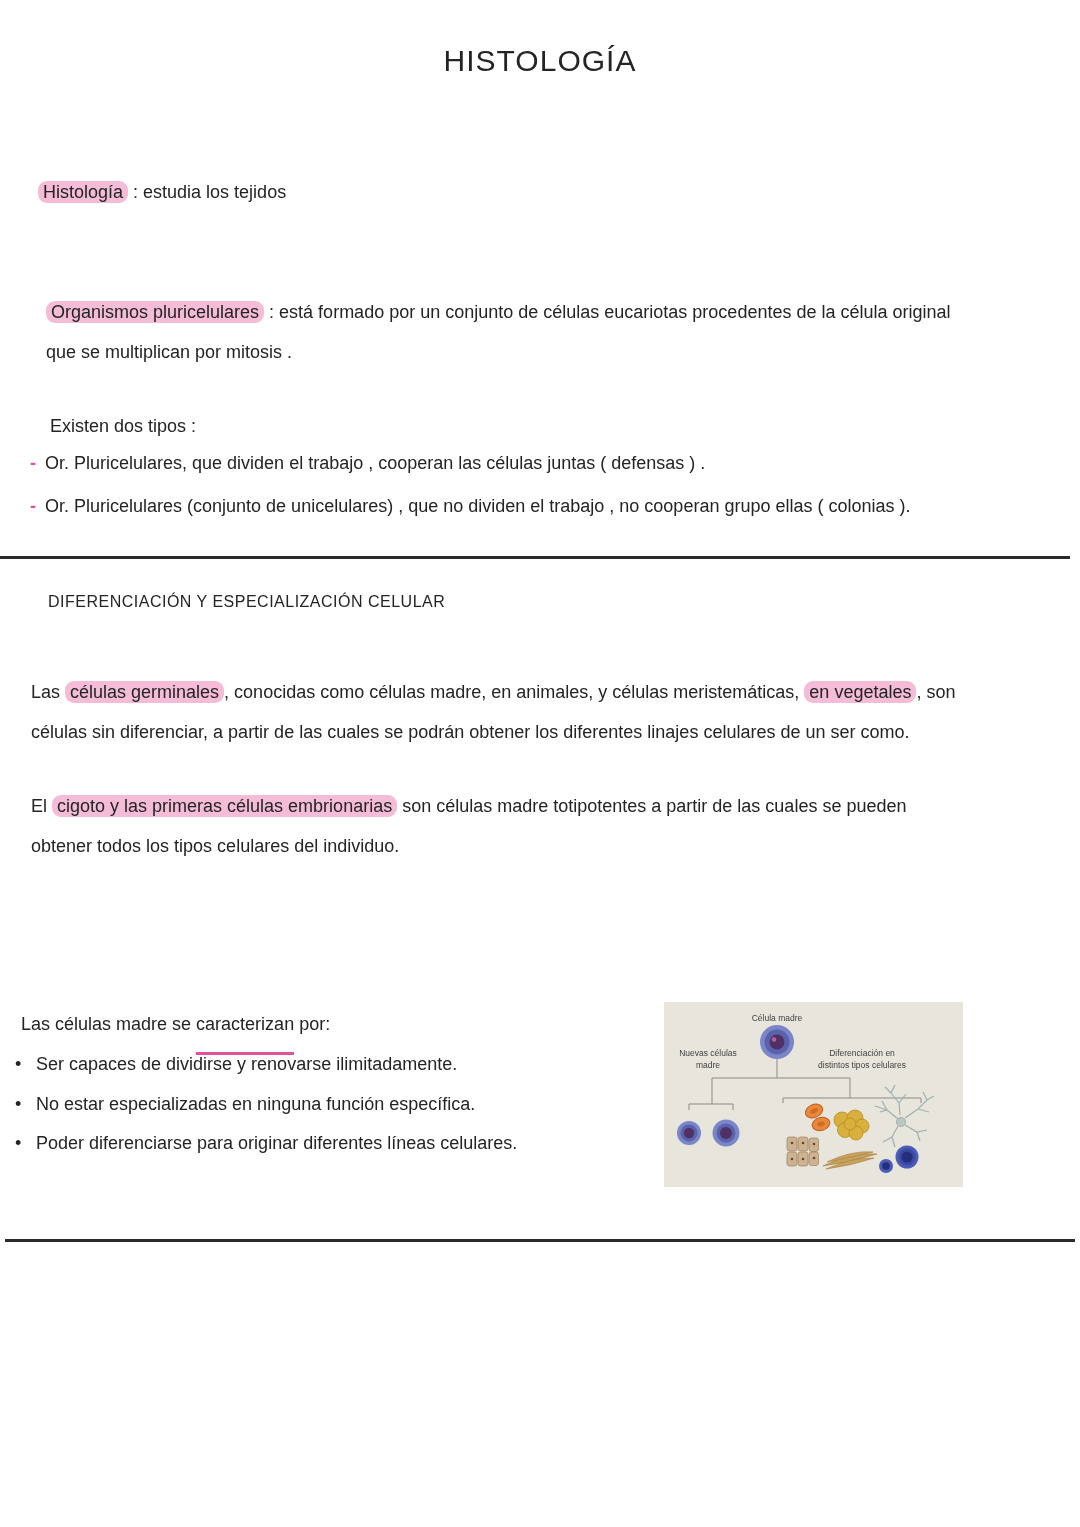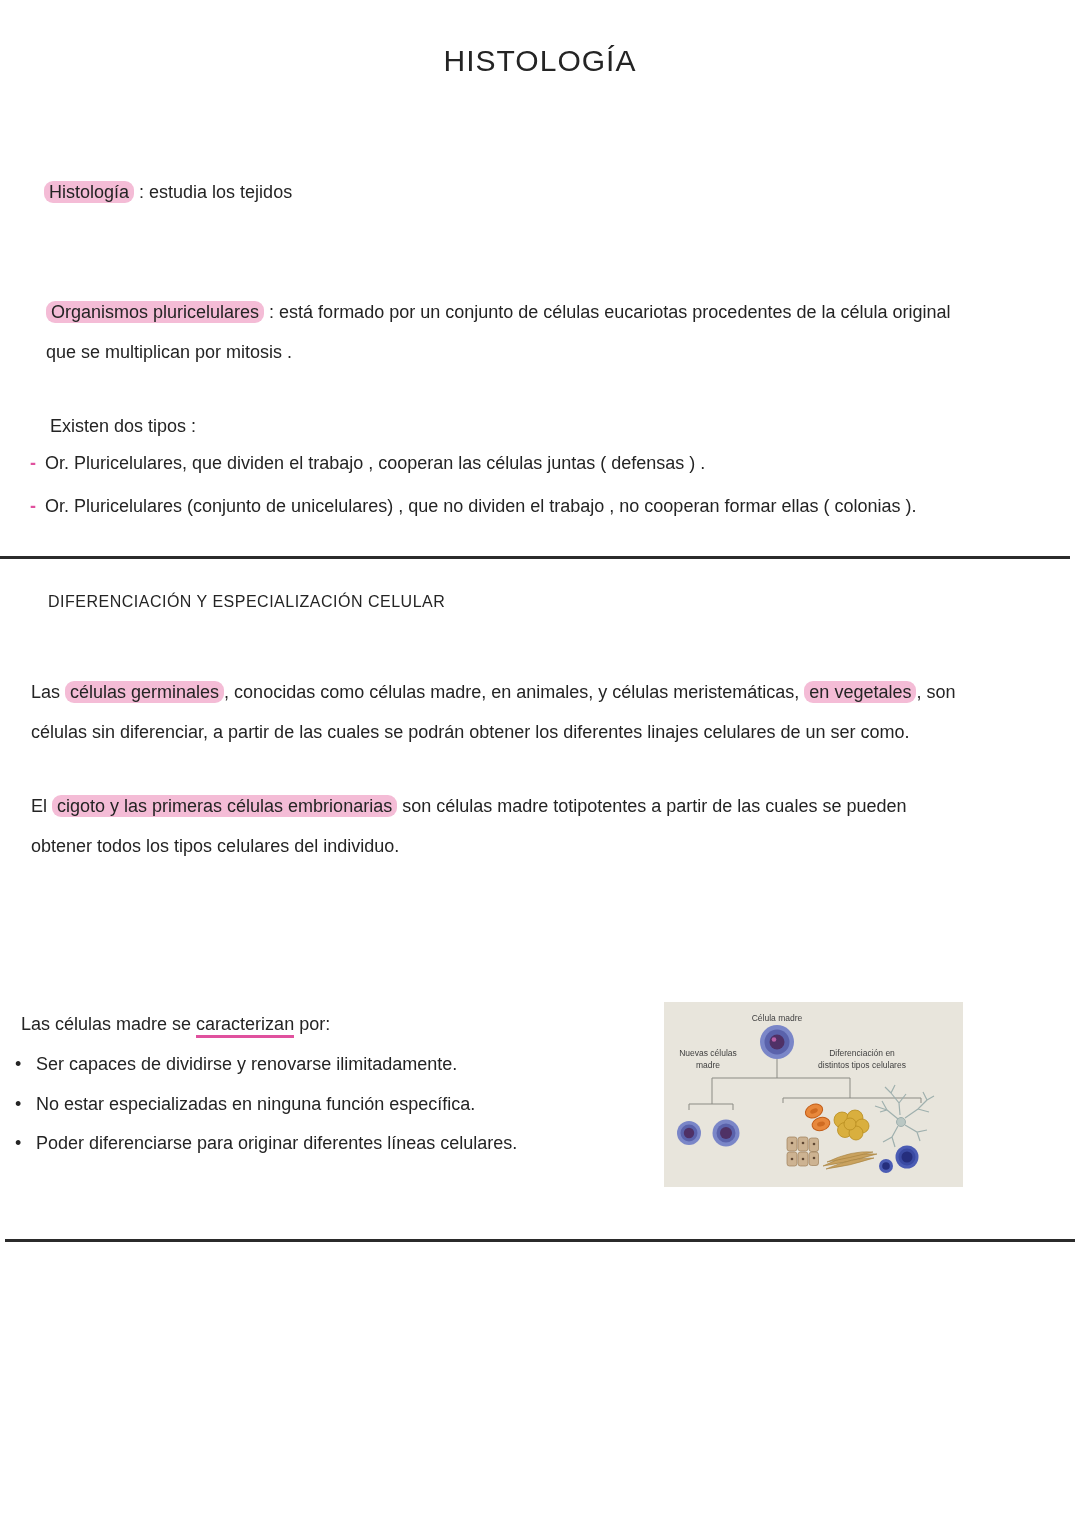--- a/index.html
+++ b/index.html
@@ -20,21 +20,21 @@
   .textblock .line { white-space:nowrap; }
   .heading2 { font-size:16px; line-height:36px; letter-spacing:.5px; }
 
   .hl {
     background:var(--hl,#f4bcd6);
     border-radius:9px;
     padding:1px 5px;
   }
   .ul {
     border-bottom:3px solid var(--accent,#e0519e);
-    padding-bottom:1px;
+    padding-bottom:18px;
   }
   .marker-dash {
     color:var(--accent,#e0519e);
     font-weight:bold;
     display:inline-block; width:15px;
   }
   .marker-dot { display:inline-block; width:21px; }
 
   .divider {
     position:absolute; height:3px;
@@ -61,41 +61,41 @@
   .scm  { fill:var(--small-mid,#3a4aa2); }
   .scn  { fill:var(--small-nuc,#252e7d); }
 </style>
 </head>
 <body>
 
 <div class="page">
 
   <div class="abs title">HISTOLOGÍA</div>
 
-  <div class="abs textblock" style="top:172px; left:44px;">
+  <div class="abs textblock" style="top:172px; left:38px;">
       <div class="line"><span class="hl">Histología</span><span> : estudia los tejidos</span></div>
     </div>
 
 
   <div class="abs textblock" style="top:292px; left:46px;">
       <div class="line"><span class="hl">Organismos pluricelulares</span><span> : está formado por un conjunto de células eucariotas procedentes de la célula original</span></div>
       <div class="line"><span>que se multiplican por mitosis .</span></div>
     </div>
 
   <div class="abs textblock" style="top:406px; left:50px;">Existen dos tipos :</div>
 
   <div class="abs textblock" style="top:443px; left:30px;">
     <div class="line">
       <span class="marker-dash">-</span><span>Or. Pluricelulares,  que dividen el trabajo  , cooperan las células juntas ( defensas ) .</span>
     </div>
   </div>
 
   <div class="abs textblock" style="top:486px; left:30px;">
     <div class="line">
-      <span class="marker-dash">-</span><span>Or. Pluricelulares (conjunto de unicelulares) , que no dividen el trabajo , no cooperan formar ellas ( colonias ).</span>
+      <span class="marker-dash">-</span><span>Or. Pluricelulares (conjunto de unicelulares) , que no dividen el trabajo , no cooperan grupo ellas ( colonias ).</span>
     </div>
   </div>
 
   <div class="divider" style="top:556px; left:0; width:1070px;"></div>
 
   <div class="abs heading2" style="top:584px; left:48px;">DIFERENCIACIÓN Y ESPECIALIZACIÓN CELULAR</div>
 
   <div class="abs textblock" style="top:672px; left:31px;">
       <div class="line"><span>Las </span><span class="hl">células germinales</span><span>, conocidas como células madre, en animales, y células meristemáticas, </span><span class="hl">en vegetales</span><span>, son</span></div>
       <div class="line"><span>células sin diferenciar, a partir de las cuales se podrán obtener los diferentes linajes celulares de un ser como.</span></div>

